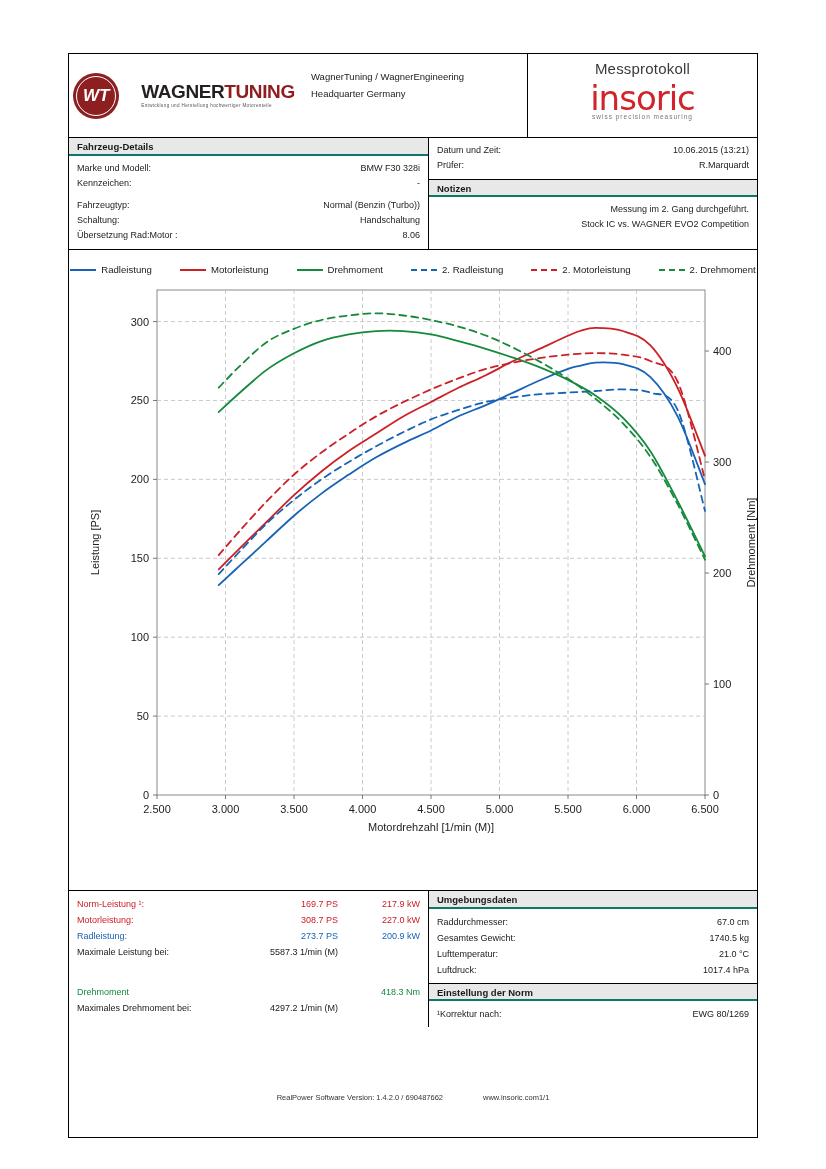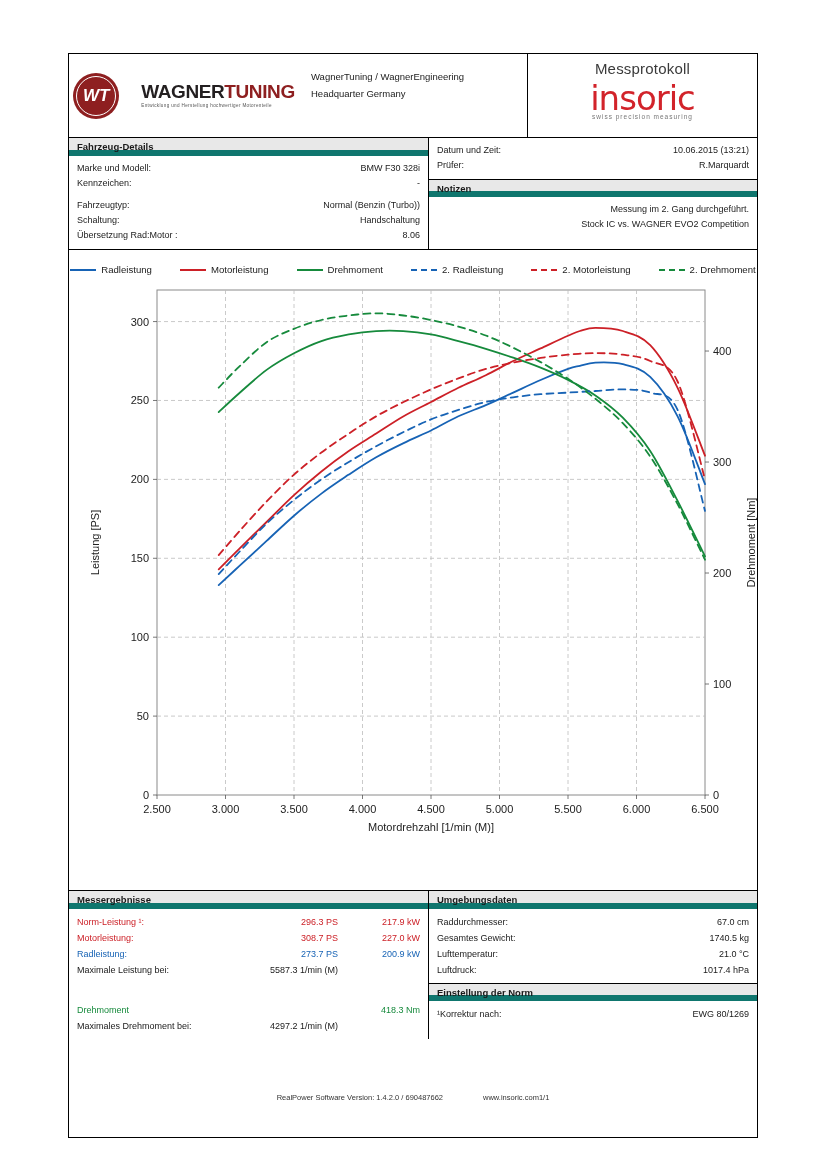--- a/index.html
+++ b/index.html
@@ -24,21 +24,21 @@
   .wt-txt{line-height:1;}
   .wt-name{font-size:19px;font-weight:bold;letter-spacing:-.4px;color:#231f20;}
   .wt-name b{color:#8e1f20;font-weight:bold;}
   .wt-tag{font-size:4.6px;letter-spacing:.35px;color:#555;margin-top:3px;}
 
   
   .band{display:flex;border-bottom:1px solid #000;}
   .band .col{box-sizing:border-box;}
   .colL{width:360px;border-right:1px solid #000;}
   .colR{flex:1;}
-  .barttl{background:#e8e8e8;border-bottom:6px solid #0f766e;font-size:9.5px;font-weight:bold;padding:3px 8px;box-sizing:border-box;height:18px;}
+  .barttl{background:#e8e8e8;border-bottom:2px solid #0f766e;font-size:9.5px;font-weight:bold;padding:3px 8px;box-sizing:border-box;height:18px;}
   .rows{padding:5px 8px 6px 8px;}
   .row{display:flex;justify-content:space-between;font-size:9px;line-height:15px;color:#222;}
   .row .v{text-align:right;}
   .note{font-size:9px;line-height:15px;text-align:right;color:#222;}
   .gap{height:7px;}
 
   
   .chartbox{position:relative;height:640px;border-bottom:1px solid #000;}
   .legend{display:flex;justify-content:center;align-items:center;gap:28px;padding-top:14px;font-size:9.6px;color:#222;}
   .lg{display:flex;align-items:center;gap:5px;}
@@ -229,25 +229,24 @@
           <path d="M 149.7 319.3 C 153.1 315.9, 162.2 306.7, 170.2 298.8 C 178.2 290.9, 188.5 280.9, 197.6 272.0 C 206.7 263.0, 215.9 253.6, 225.0 245.2 C 234.1 236.7, 243.3 228.8, 252.4 221.5 C 261.5 214.1, 270.7 207.3, 279.8 201.0 C 288.9 194.7, 298.1 189.4, 307.2 183.6 C 316.3 177.8, 325.5 171.5, 334.6 166.3 C 343.7 161.0, 352.9 156.8, 362.0 152.0 C 371.1 147.3, 380.3 142.3, 389.4 137.8 C 398.5 133.4, 407.7 129.7, 416.8 125.2 C 425.9 120.7, 435.1 115.5, 444.2 111.0 C 453.3 106.5, 462.5 102.6, 471.6 98.4 C 480.7 94.2, 492.4 88.7, 499.0 85.8 C 505.6 82.9, 506.4 82.3, 510.9 81.0 C 515.5 79.7, 519.3 77.9, 526.4 77.9 C 533.5 77.9, 544.7 78.1, 553.8 81.0 C 562.9 83.9, 572.1 85.8, 581.2 95.2 C 590.3 104.7, 599.5 119.4, 608.6 137.8 C 617.7 156.3, 631.4 194.4, 636.0 205.7" fill="none" stroke="#cc2027" stroke-width="1.8" stroke-dasharray="none" stroke-linecap="round" stroke-linejoin="round"></path>
           <path d="M 149.7 162.1 C 153.1 158.9, 162.2 150.2, 170.2 143.2 C 178.2 136.2, 188.5 126.6, 197.6 119.9 C 206.7 113.3, 215.9 108.1, 225.0 103.3 C 234.1 98.5, 243.3 94.2, 252.4 91.1 C 261.5 87.9, 270.7 86.1, 279.8 84.4 C 288.9 82.7, 298.1 81.6, 307.2 81.1 C 316.3 80.5, 325.1 80.5, 334.2 81.1 C 343.3 81.6, 352.8 82.7, 362.0 84.4 C 371.2 86.1, 380.3 88.7, 389.4 91.1 C 398.5 93.5, 407.7 96.0, 416.8 98.8 C 425.9 101.6, 435.1 104.6, 444.2 107.7 C 453.3 110.8, 462.5 114.0, 471.6 117.7 C 480.7 121.4, 489.9 125.3, 499.0 129.9 C 508.1 134.5, 517.3 139.2, 526.4 145.4 C 535.5 151.7, 544.7 158.4, 553.8 167.6 C 562.9 176.9, 572.1 187.1, 581.2 200.9 C 590.3 214.8, 599.5 233.3, 608.6 250.9 C 617.7 268.5, 631.4 297.1, 636.0 306.4" fill="none" stroke="#168a3c" stroke-width="1.8" stroke-dasharray="none" stroke-linecap="round" stroke-linejoin="round"></path>
           <path d="M 149.7 324.1 C 153.1 320.4, 162.2 310.4, 170.2 302.0 C 178.2 293.6, 188.5 282.2, 197.6 273.6 C 206.7 264.9, 215.9 257.3, 225.0 249.9 C 234.1 242.5, 243.3 235.7, 252.4 229.4 C 261.5 223.1, 270.7 217.5, 279.8 212.0 C 288.9 206.5, 298.1 201.2, 307.2 196.2 C 316.3 191.2, 325.5 186.5, 334.6 182.0 C 343.7 177.6, 352.9 173.1, 362.0 169.4 C 371.1 165.7, 380.3 162.8, 389.4 159.9 C 398.5 157.0, 407.7 154.2, 416.8 152.0 C 425.9 149.9, 435.1 148.6, 444.2 147.3 C 453.3 146.0, 462.5 144.9, 471.6 144.2 C 480.7 143.4, 489.9 143.1, 499.0 142.6 C 508.1 142.1, 517.3 141.5, 526.4 141.0 C 535.5 140.5, 544.7 139.2, 553.8 139.4 C 562.9 139.7, 572.1 139.2, 581.2 142.6 C 590.3 146.0, 599.5 140.2, 608.6 159.9 C 617.7 179.7, 631.4 244.1, 636.0 260.9" fill="none" stroke="#1763b5" stroke-width="1.8" stroke-dasharray="7 5" stroke-linecap="round" stroke-linejoin="round"></path>
           <path d="M 149.7 305.1 C 153.1 301.2, 162.2 290.4, 170.2 281.5 C 178.2 272.5, 188.5 260.9, 197.6 251.5 C 206.7 242.0, 215.9 232.8, 225.0 224.6 C 234.1 216.5, 243.3 209.4, 252.4 202.5 C 261.5 195.7, 270.7 189.7, 279.8 183.6 C 288.9 177.6, 298.1 171.5, 307.2 166.3 C 316.3 161.0, 325.5 156.5, 334.6 152.0 C 343.7 147.6, 352.9 143.4, 362.0 139.4 C 371.1 135.5, 380.3 131.8, 389.4 128.4 C 398.5 125.0, 407.7 121.5, 416.8 118.9 C 425.9 116.3, 435.1 114.4, 444.2 112.6 C 453.3 110.8, 462.5 109.2, 471.6 107.9 C 480.7 106.5, 489.9 105.5, 499.0 104.7 C 508.1 103.9, 517.3 103.1, 526.4 103.1 C 535.5 103.1, 544.7 103.4, 553.8 104.7 C 562.9 106.0, 572.1 106.5, 581.2 111.0 C 590.3 115.5, 599.5 111.8, 608.6 131.5 C 617.7 151.3, 631.4 213.1, 636.0 229.4" fill="none" stroke="#cc2027" stroke-width="1.8" stroke-dasharray="7 5" stroke-linecap="round" stroke-linejoin="round"></path>
           <path d="M 149.7 137.7 C 153.1 134.2, 162.2 124.2, 170.2 116.6 C 178.2 109.0, 188.5 98.5, 197.6 92.2 C 206.7 85.9, 215.9 82.5, 225.0 78.8 C 234.1 75.1, 243.3 72.2, 252.4 70.0 C 261.5 67.7, 270.7 66.6, 279.8 65.5 C 288.9 64.4, 298.1 63.3, 307.2 63.3 C 316.3 63.3, 325.5 64.4, 334.6 65.5 C 343.7 66.6, 352.9 68.1, 362.0 70.0 C 371.1 71.8, 380.3 74.0, 389.4 76.6 C 398.5 79.2, 407.7 82.0, 416.8 85.5 C 425.9 89.0, 435.1 93.3, 444.2 97.7 C 453.3 102.2, 462.5 107.0, 471.6 112.1 C 480.7 117.3, 489.9 122.7, 499.0 128.8 C 508.1 134.9, 517.3 141.4, 526.4 148.8 C 535.5 156.2, 544.7 163.6, 553.8 173.2 C 562.9 182.8, 572.1 193.0, 581.2 206.5 C 590.3 220.0, 599.5 237.0, 608.6 254.2 C 617.7 271.4, 631.4 300.5, 636.0 309.7" fill="none" stroke="#168a3c" stroke-width="1.8" stroke-dasharray="7 5" stroke-linecap="round" stroke-linejoin="round"></path>
         </svg>
     </div>
 
     <div class="resbox">
       <div class="resL">
-        <div class="barttl">Messergebnisse</div>
         <div class="pad">
           <div class="rrow r-red">
             <span class="lbl">Norm-Leistung ¹:</span>
-            <span class="c1">296.3 PS</span>
+            <span class="c1">169.7 PS</span>
             <span class="c2">217.9 kW</span>
           </div>
           <div class="rrow r-red">
             <span class="lbl">Motorleistung:</span>
             <span class="c1">308.7 PS</span>
             <span class="c2">227.0 kW</span>
           </div>
           <div class="rrow r-blue">
             <span class="lbl">Radleistung:</span>
             <span class="c1">273.7 PS</span>

